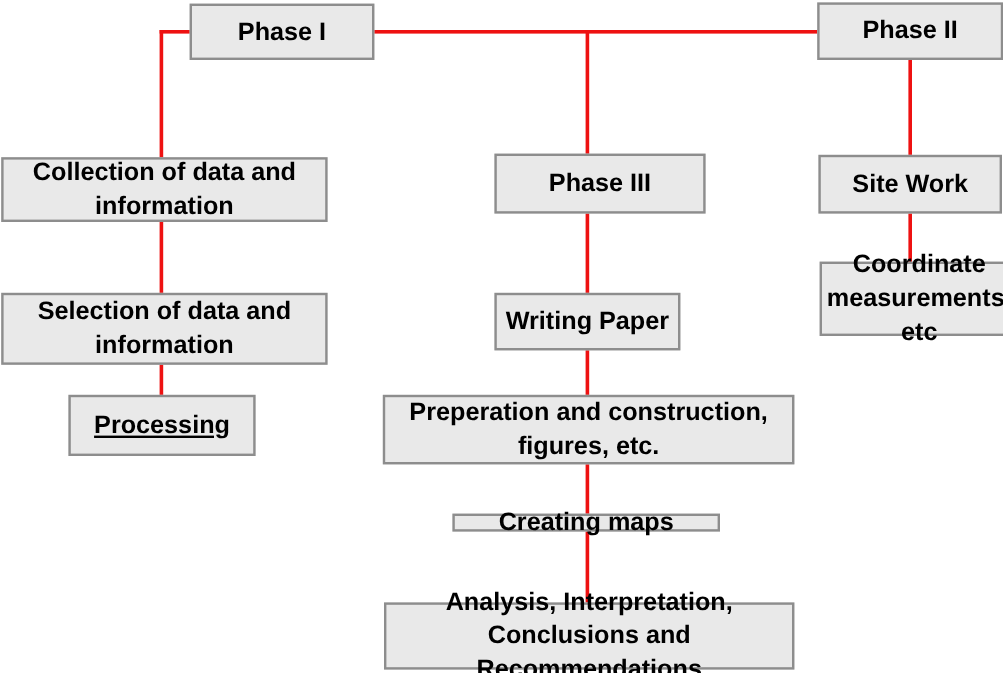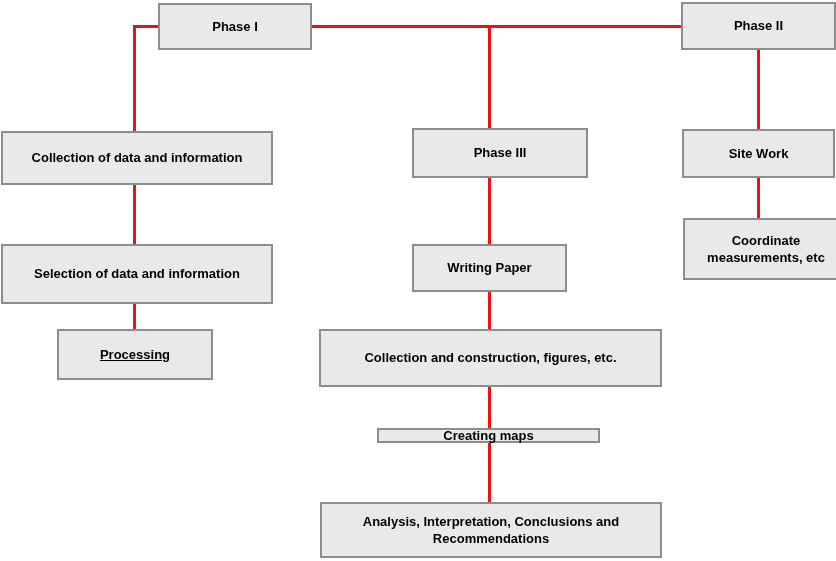--- a/index.html
+++ b/index.html
@@ -24,21 +24,21 @@
     position: absolute;
     z-index: 2;
     box-sizing: border-box;
     background: var(--fill, #e9e9e9);
     border: 2px solid var(--stroke, #8d8d8d);
     display: flex;
     align-items: center;
     justify-content: center;
     text-align: center;
     font-weight: 700;
-    font-size: 13px;
+    font-size: 21px;
     line-height: 1.32;
     color: var(--text, #000000);
     padding: 2px 4px;
   }
   
   .line-top-h      { left: 133px; top: 25px;  width: 548px; height: 3px; }
   .line-left-v     { left: 133px; top: 25px;  width: 3px;   height: 306px; }
   .line-mid-v      { left: 488px; top: 25px;  width: 3px;   height: 479px; }
   .line-right-v    { left: 757px; top: 48px;  width: 3px;   height: 172px; }
   
@@ -80,21 +80,21 @@
   <div class="node n-processing">
     <span>Processing</span>
   </div>
   <div class="node n-phase3">
     <span>Phase III</span>
   </div>
   <div class="node n-writing">
     <span>Writing Paper</span>
   </div>
   <div class="node n-preparation">
-    <span>Collection and construction, figures, etc.</span>
+    <span>Preperation and construction, figures, etc.</span>
   </div>
   <div class="node n-creating">
     <span>Creating maps</span>
   </div>
   <div class="node n-analysis">
     <span>Analysis, Interpretation, Conclusions and Recommendations</span>
   </div>
   <div class="node n-sitework">
     <span>Site Work</span>
   </div>

